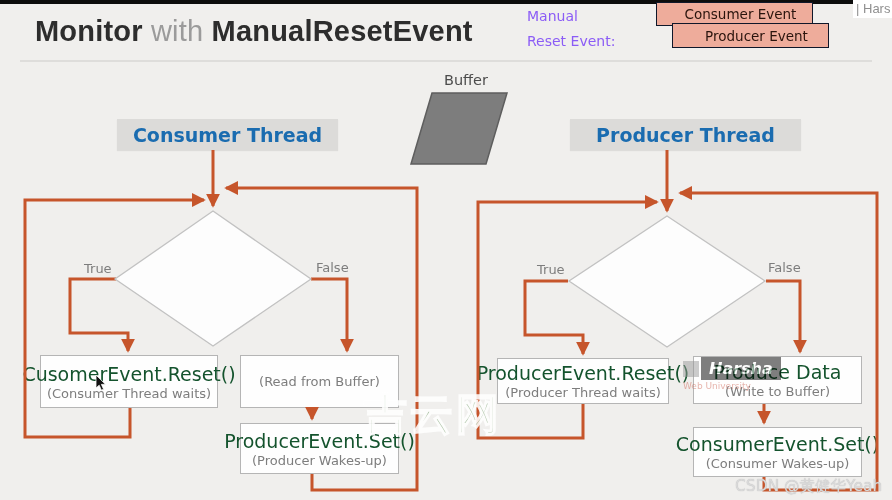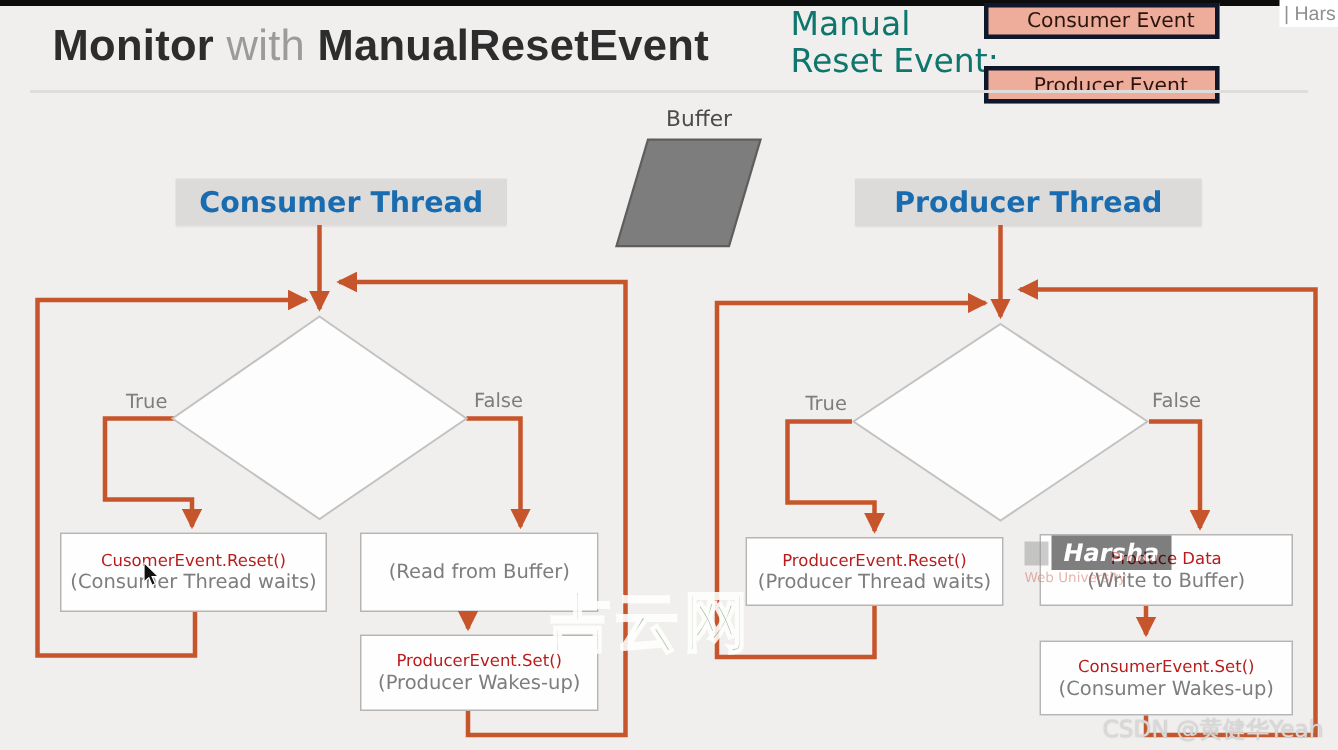--- a/index.html
+++ b/index.html
@@ -8,45 +8,45 @@
     background:#f0efed;font-family:"DejaVu Sans",sans-serif;
   }
   .abs{position:absolute;}
   
   #topbar{left:0;top:0;width:857px;height:4px;background:#0c0c0c;}
   #tr-patch{left:853px;top:0;width:39px;height:18px;background:#ffffff;}
   #channel{left:856px;top:1px;font-size:13px;color:#8f8f8f;white-space:nowrap;font-family:"Liberation Sans",sans-serif;}
   
   #title{left:22px;top:15px;font-family:"Liberation Sans",sans-serif;font-size:29px;font-weight:600;color:#2d2d2d;letter-spacing:.2px;margin-left:13px;}
   #title .dim{color:#9b9b9b;font-weight:500;}
-  #mre-label{left:527px;top:4px;font-size:22px;line-height:25px;color:#0f766e;}
-  .ev-btn{left:656px;width:157px;background:#eeac9b;border:3px solid #0f172a;
+  #mre-label{left:527px;top:4px;font-size:14px;line-height:25px;color:#8b5cf6;}
+  .ev-btn{left:656px;width:157px;background:#eeac9b;border:1px solid #0f172a;
     color:#2a140d;font-size:13.5px;text-align:center;box-sizing:border-box;
     display:flex;align-items:center;justify-content:center;cursor:pointer;padding-left:12px;}
   #btn-consumer{top:2px;height:24px;}
-  #btn-producer{top:44px;height:25px;}
+  #btn-producer{top:23px;height:25px;margin-left:16px;}
   #hrule{left:20px;top:60px;width:852px;height:2px;background:#dedddb;}
   
   #buffer-label{left:430px;top:72px;width:72px;text-align:center;font-size:14.5px;color:#4c4c4c;}
   #buffer-nums{left:444px;top:96px;width:26px;text-align:center;color:#f2f2f2;
     font-size:11.5px;line-height:13.4px;transform:skewX(-6deg);}
   
   .thread-hd{height:31px;background:#dcdbd9;color:#1a6cb0;font-weight:bold;font-size:19px;
     display:flex;align-items:center;justify-content:center;box-shadow:0 1px 1px rgba(0,0,0,.08);}
   #hd-consumer{left:117px;top:119px;width:221px;}
   #hd-producer{left:570px;top:119px;width:231px;}
   
   .cond{text-align:center;font-size:15.5px;color:#1b1b1b;line-height:19px;}
   #cond-consumer{left:123px;top:270px;width:180px;}
   #cond-producer{left:577px;top:263px;width:180px;}
   .branch{font-size:13px;color:#7d7d7d;}
   
   .fbox{background:#fefefe;border:1px solid #b5b5b5;box-sizing:border-box;
     display:flex;flex-direction:column;align-items:center;justify-content:center;gap:1px;}
-  .fbox .t{font-size:11px;color:#b91c1c;white-space:nowrap;}
+  .fbox .t{font-size:19px;color:#14532d;white-space:nowrap;}
   .fbox .s{font-size:13px;color:#7d7d7d;white-space:nowrap;}
   #box-c-reset{left:40px;top:355px;width:178px;height:53px;}
   #box-c-consume{left:240px;top:355px;width:159px;height:53px;}
   #box-c-set{left:240px;top:423px;width:159px;height:51px;}
   #box-p-reset{left:497px;top:358px;width:172px;height:46px;}
   #box-p-produce{left:693px;top:356px;width:169px;height:48px;}
   #box-p-set{left:693px;top:427px;width:169px;height:50px;}
   
   #wm-center{left:364px;top:386px;font-size:43px;font-weight:bold;letter-spacing:3px;
     color:#9cb893;-webkit-text-stroke:1.5px #ffffff;opacity:.88;z-index:30;}

